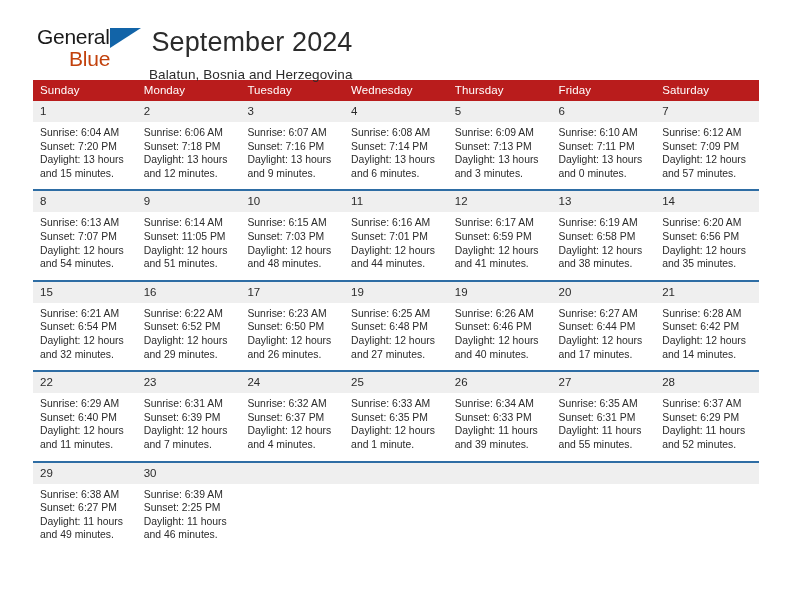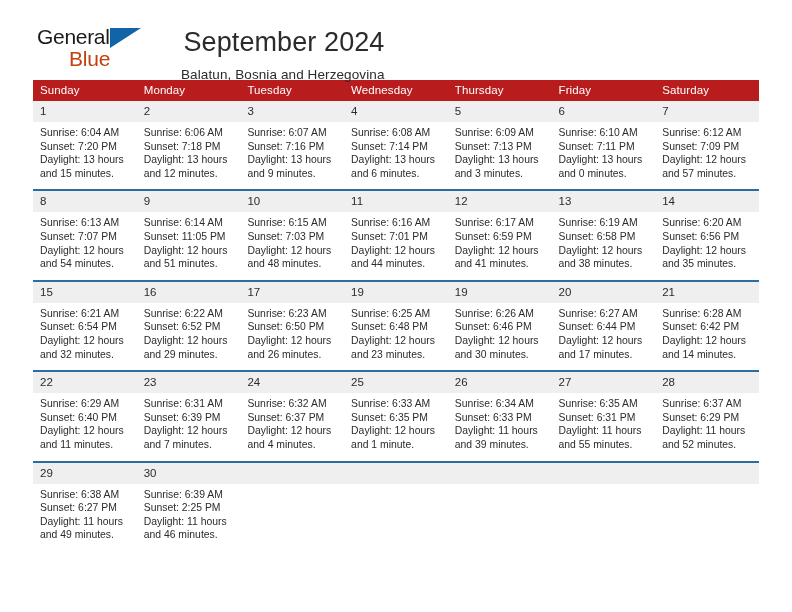--- a/index.html
+++ b/index.html
@@ -59,21 +59,20 @@
     display: block;
     font-size: 21px;
     color: #c2410c;
     letter-spacing: -0.2px;
     padding-left: 32px;
     margin-top: -1px;
   }
   .titles {
     text-align: right;
     padding-right: 2px;
-    margin-left: 32px;
   }
   .cal-title {
     font-size: 27px;
     font-weight: normal;
     color: #2b2b2b;
     line-height: 32px;
     margin: 0;
     letter-spacing: 0.1px;
   }
   .cal-subtitle {
@@ -338,30 +337,30 @@
               <div>Daylight: 12 hours</div>
               <div>and 26 minutes.</div>
             </div>
           </td>
         <td>
             <div class="daynum">19</div>
             <div class="details">
               <div>Sunrise: 6:25 AM</div>
               <div>Sunset: 6:48 PM</div>
               <div>Daylight: 12 hours</div>
-              <div>and 23 minutes.</div>
+              <div>and 27 minutes.</div>
             </div>
           </td>
         <td>
             <div class="daynum">19</div>
             <div class="details">
               <div>Sunrise: 6:26 AM</div>
               <div>Sunset: 6:46 PM</div>
               <div>Daylight: 12 hours</div>
-              <div>and 30 minutes.</div>
+              <div>and 40 minutes.</div>
             </div>
           </td>
         <td>
             <div class="daynum">20</div>
             <div class="details">
               <div>Sunrise: 6:27 AM</div>
               <div>Sunset: 6:44 PM</div>
               <div>Daylight: 12 hours</div>
               <div>and 17 minutes.</div>
             </div>

